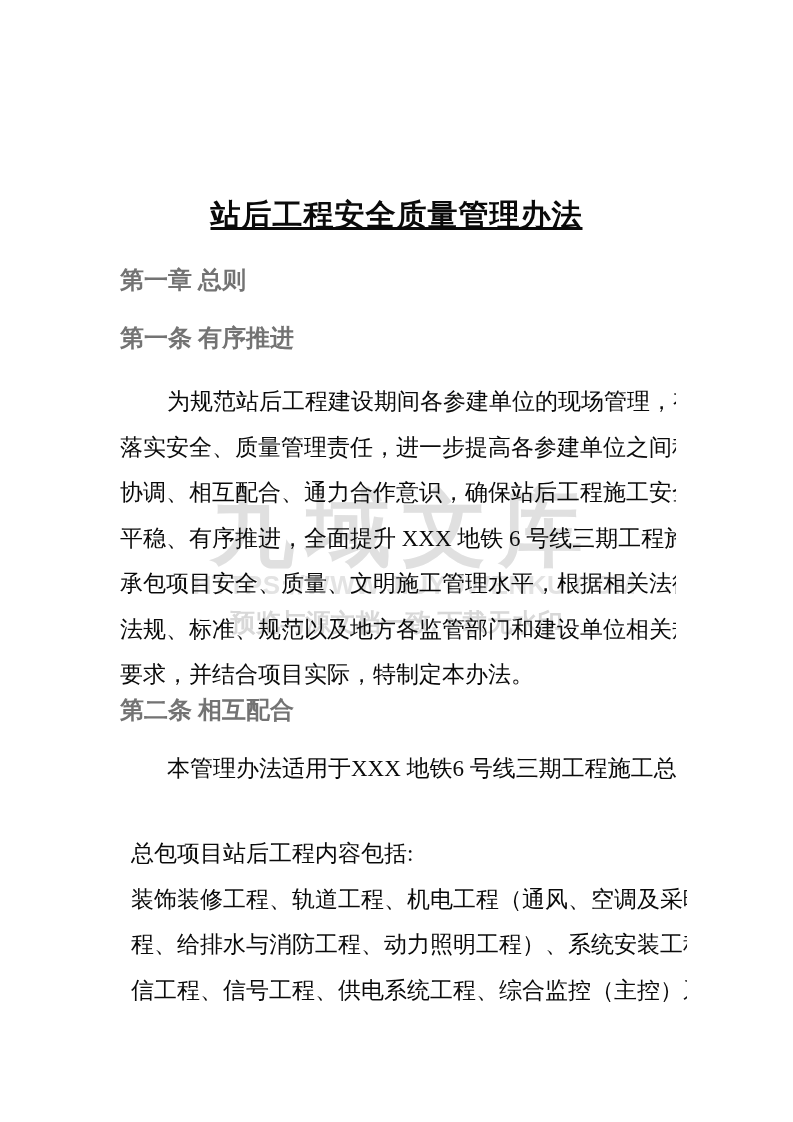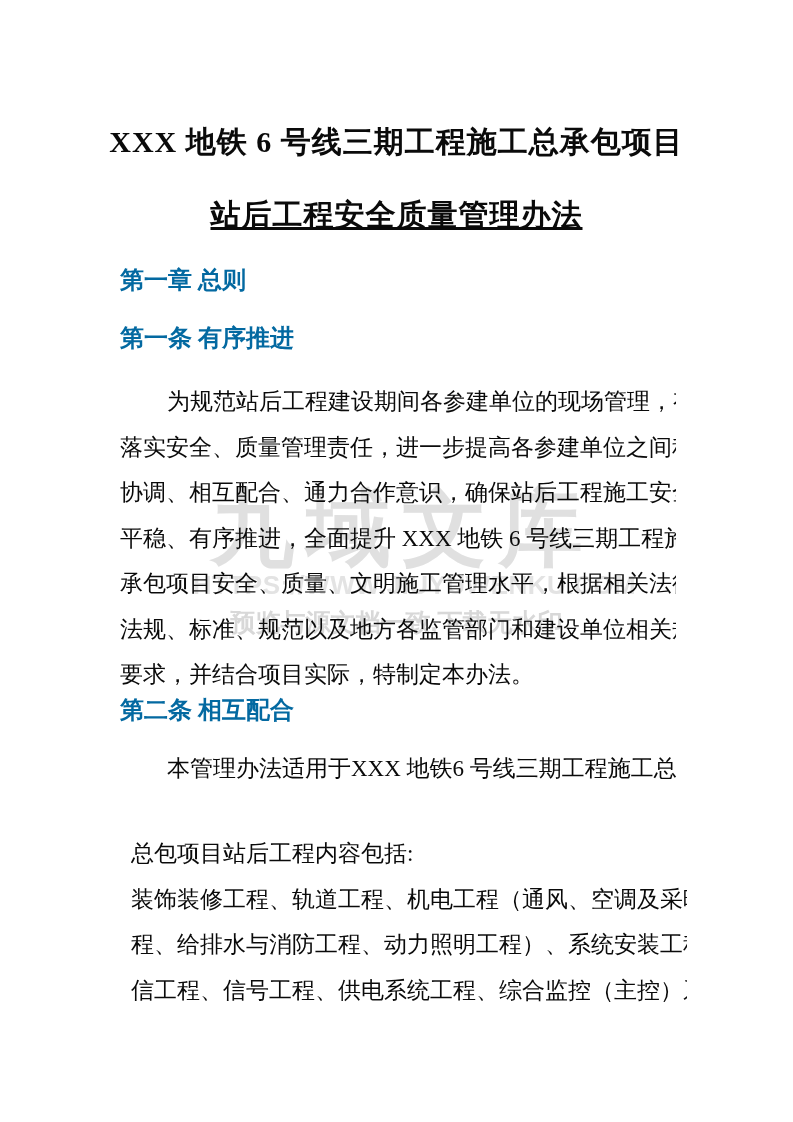--- a/index.html
+++ b/index.html
@@ -61,21 +61,21 @@
     line-height: 40px;
     color: #0a0a0a;
   }
   .title-1 { top: 122px; }
   .title-2 { top: 195px; text-decoration: underline; }
 
   .heading {
     position: absolute; left: 120px;
     font-size: 24px; font-weight: 700;
     line-height: 32px;
-    color: #0369a1;
+    color: #737373;
   }
   .h-chapter1 { top: 264px; }
   .h-article1 { top: 322px; }
   .h-article2 { top: 694px; }
 
   .para {
     position: absolute; left: 120px; width: 556px;
   }
   .para-1 { top: 379px; }
   .para-2 { top: 746px; }
@@ -100,21 +100,20 @@
 <div class="page">
 
   <div class="watermark">
     <div class="wm-big">九域文库</div>
     <div class="wm-url">HTTPS://WWW.JIUYUWENKU.COM</div>
     <div class="wm-tagline">预览与源文档一致,下载无水印</div>
   </div>
 
   <div class="doc">
 
-    <div class="title-line title-1">XXX 地铁 6 号线三期工程施工总承包项目</div>
     <div class="title-line title-2">站后工程安全质量管理办法</div>
 
     <div class="heading h-chapter1">第一章 总则</div>
     <div class="heading h-article1">第一条 有序推进</div>
 
     <div class="para para-1">
       <div class="line line--indent">为规范站后工程建设期间各参建单位的现场管理，有效</div>
       <div class="line">落实安全、质量管理责任，进一步提高各参建单位之间积极</div>
       <div class="line">协调、相互配合、通力合作意识，确保站后工程施工安全、</div>
       <div class="line">平稳、有序推进，全面提升 XXX 地铁 6 号线三期工程施工总</div>

